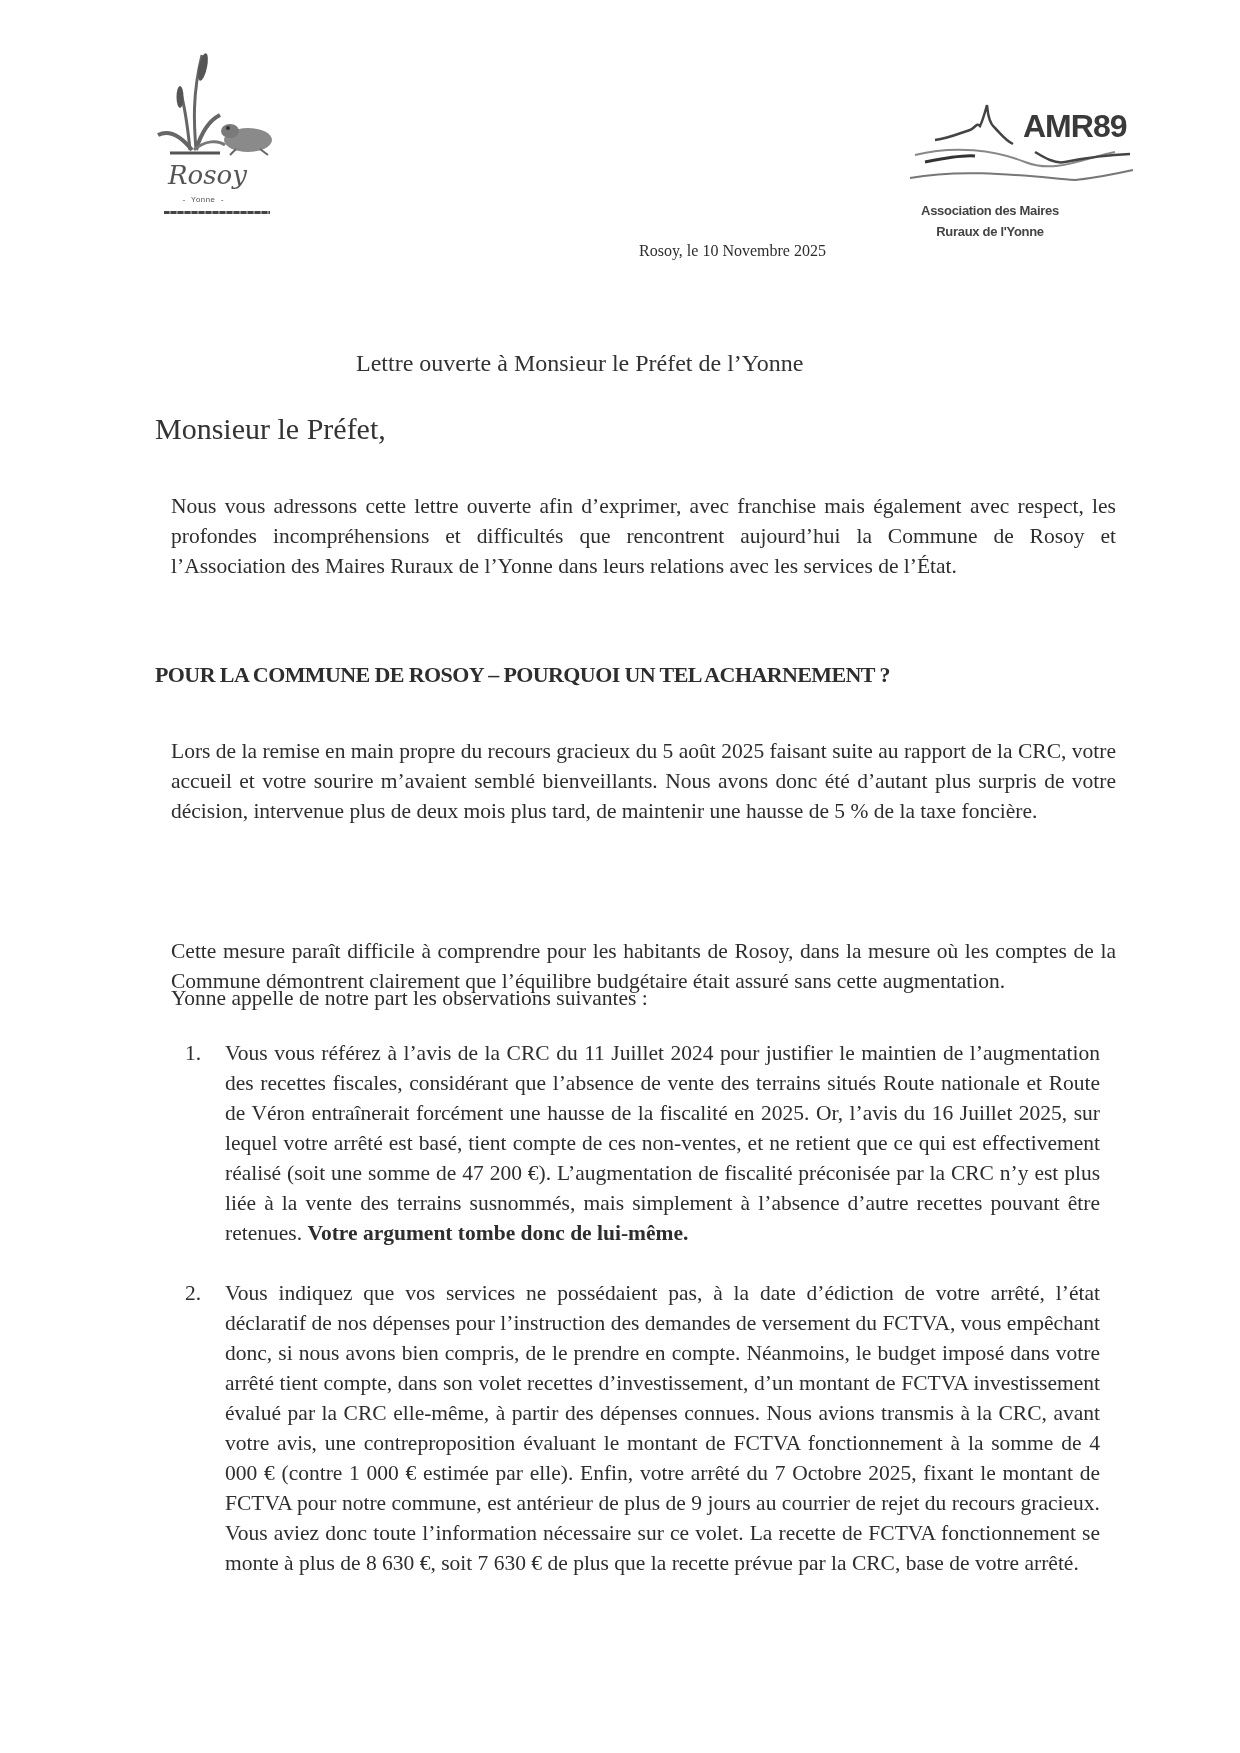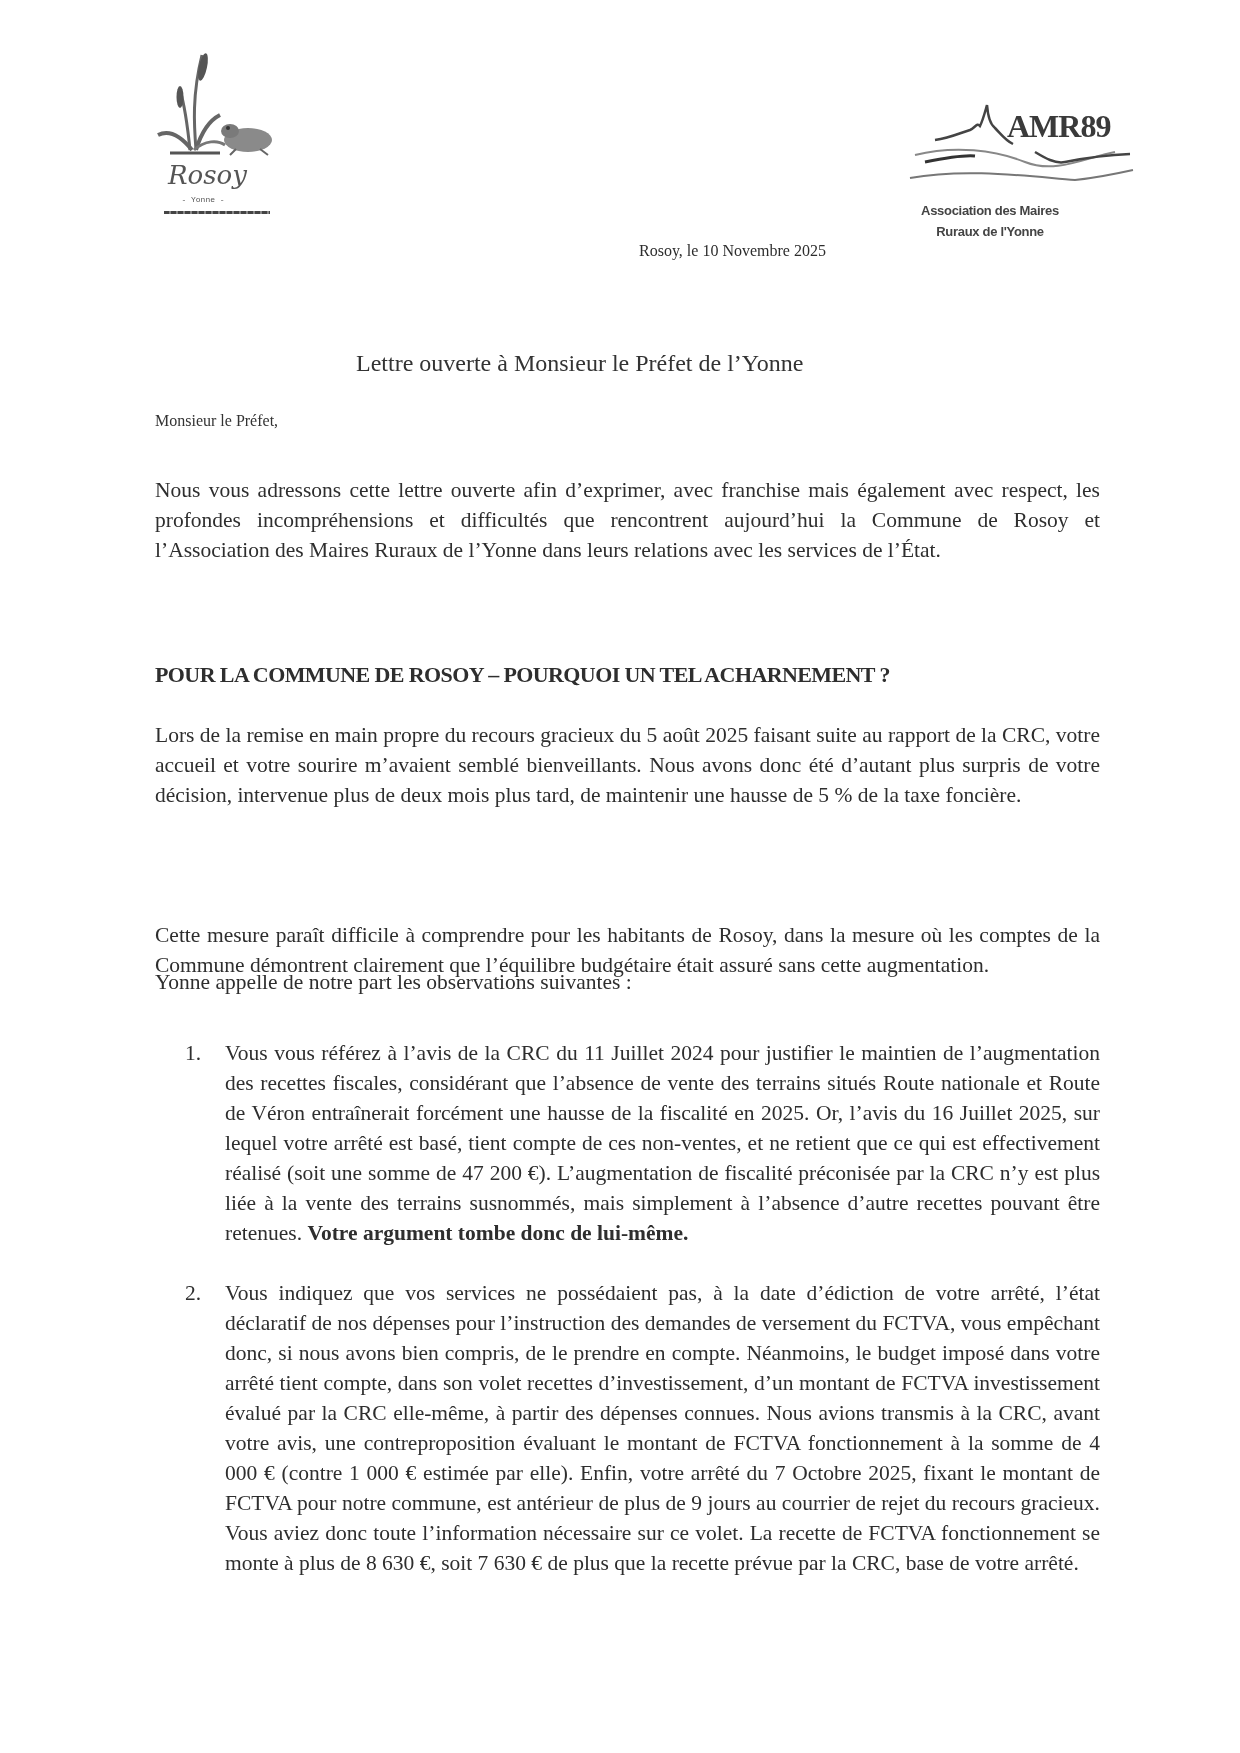--- a/index.html
+++ b/index.html
@@ -9,34 +9,34 @@
   .logo-rosoy { position: absolute; left: 150px; top: 45px; width: 130px; height: 190px; }
   .logo-rosoy svg { position: absolute; left: 0; top: 0; }
   .rosoy-name { position: absolute; left: 18px; top: 115px; width: 100px; text-align: left;
                 font-family: "DejaVu Serif", serif; font-style: italic; font-size: 26px; color: #555; }
   .rosoy-sub { position: absolute; left: 3px; top: 150px; width: 100px; text-align: center;
                font-family: Liberation Mono, monospace; font-size: 8px; color: #555; }
   .rosoy-rule { position: absolute; left: 14px; top: 166px; width: 106px; height: 3px;
                 background: repeating-linear-gradient(90deg,#444 0 5px,#888 5px 7px); }
 
   .logo-amr { position: absolute; left: 905px; top: 100px; width: 230px; height: 130px; }
-  .amr-title { position: absolute; left: 102px; top: 8px; font-family: Liberation Serif, serif;
+  .amr-title { position: absolute; left: 118px; top: 8px; font-family: Liberation Sans, sans-serif;
                font-weight: bold; font-size: 32px; color: #3a3a3a; letter-spacing: -1px; }
   .amr-line1, .amr-line2 { position: absolute; left: 0; width: 200px; text-align: right;
                font-family: "Liberation Sans", sans-serif; font-weight: bold; font-size: 13px; color: #444; letter-spacing: -0.3px; margin-top: 10px; }
   .amr-line1 { top: 93px; left: -30px; width: 230px; text-align: center; }
   .amr-line2 { top: 114px; left: -30px; width: 230px; text-align: center; }
 
   .date { position: absolute; left: 596px; top: 242px; font-size: 16px; color: #2d2d2d; margin-left: 43px; }
 
   .title { position: absolute; left: 356px; top: 350px; font-size: 24px; color: #333; }
-  .salutation { position: absolute; left: 155px; top: 412px; font-size: 16px; color: #333; }
+  .salutation { position: absolute; left: 155px; top: 412px; font-size: 30px; color: #333; }
 
   .para { position: absolute; left: 155px; width: 945px; font-size: 21.5px; line-height: 30px;
-          text-align: justify; color: #2e2e2e; margin: 0; }
+          text-align: justify; color: #2e2e2e; margin: 16px; }
   .p1 { top: 475px; }
   .heading { position: absolute; left: 155px; top: 662px; font-size: 22px; font-weight: bold;
              color: #2e2e2e; letter-spacing: -0.6px; }
   .p2 { top: 720px; }
   .p3 { top: 920px; }
   .p4 { top: 967px; }
 
   .list { position: absolute; left: 155px; width: 945px; top: 1038px; margin: 0; padding: 0; list-style: none; }
   .list-item { position: relative; padding-left: 70px; font-size: 21.5px; line-height: 30px;
                text-align: justify; color: #2e2e2e; margin-bottom: 30px; }

